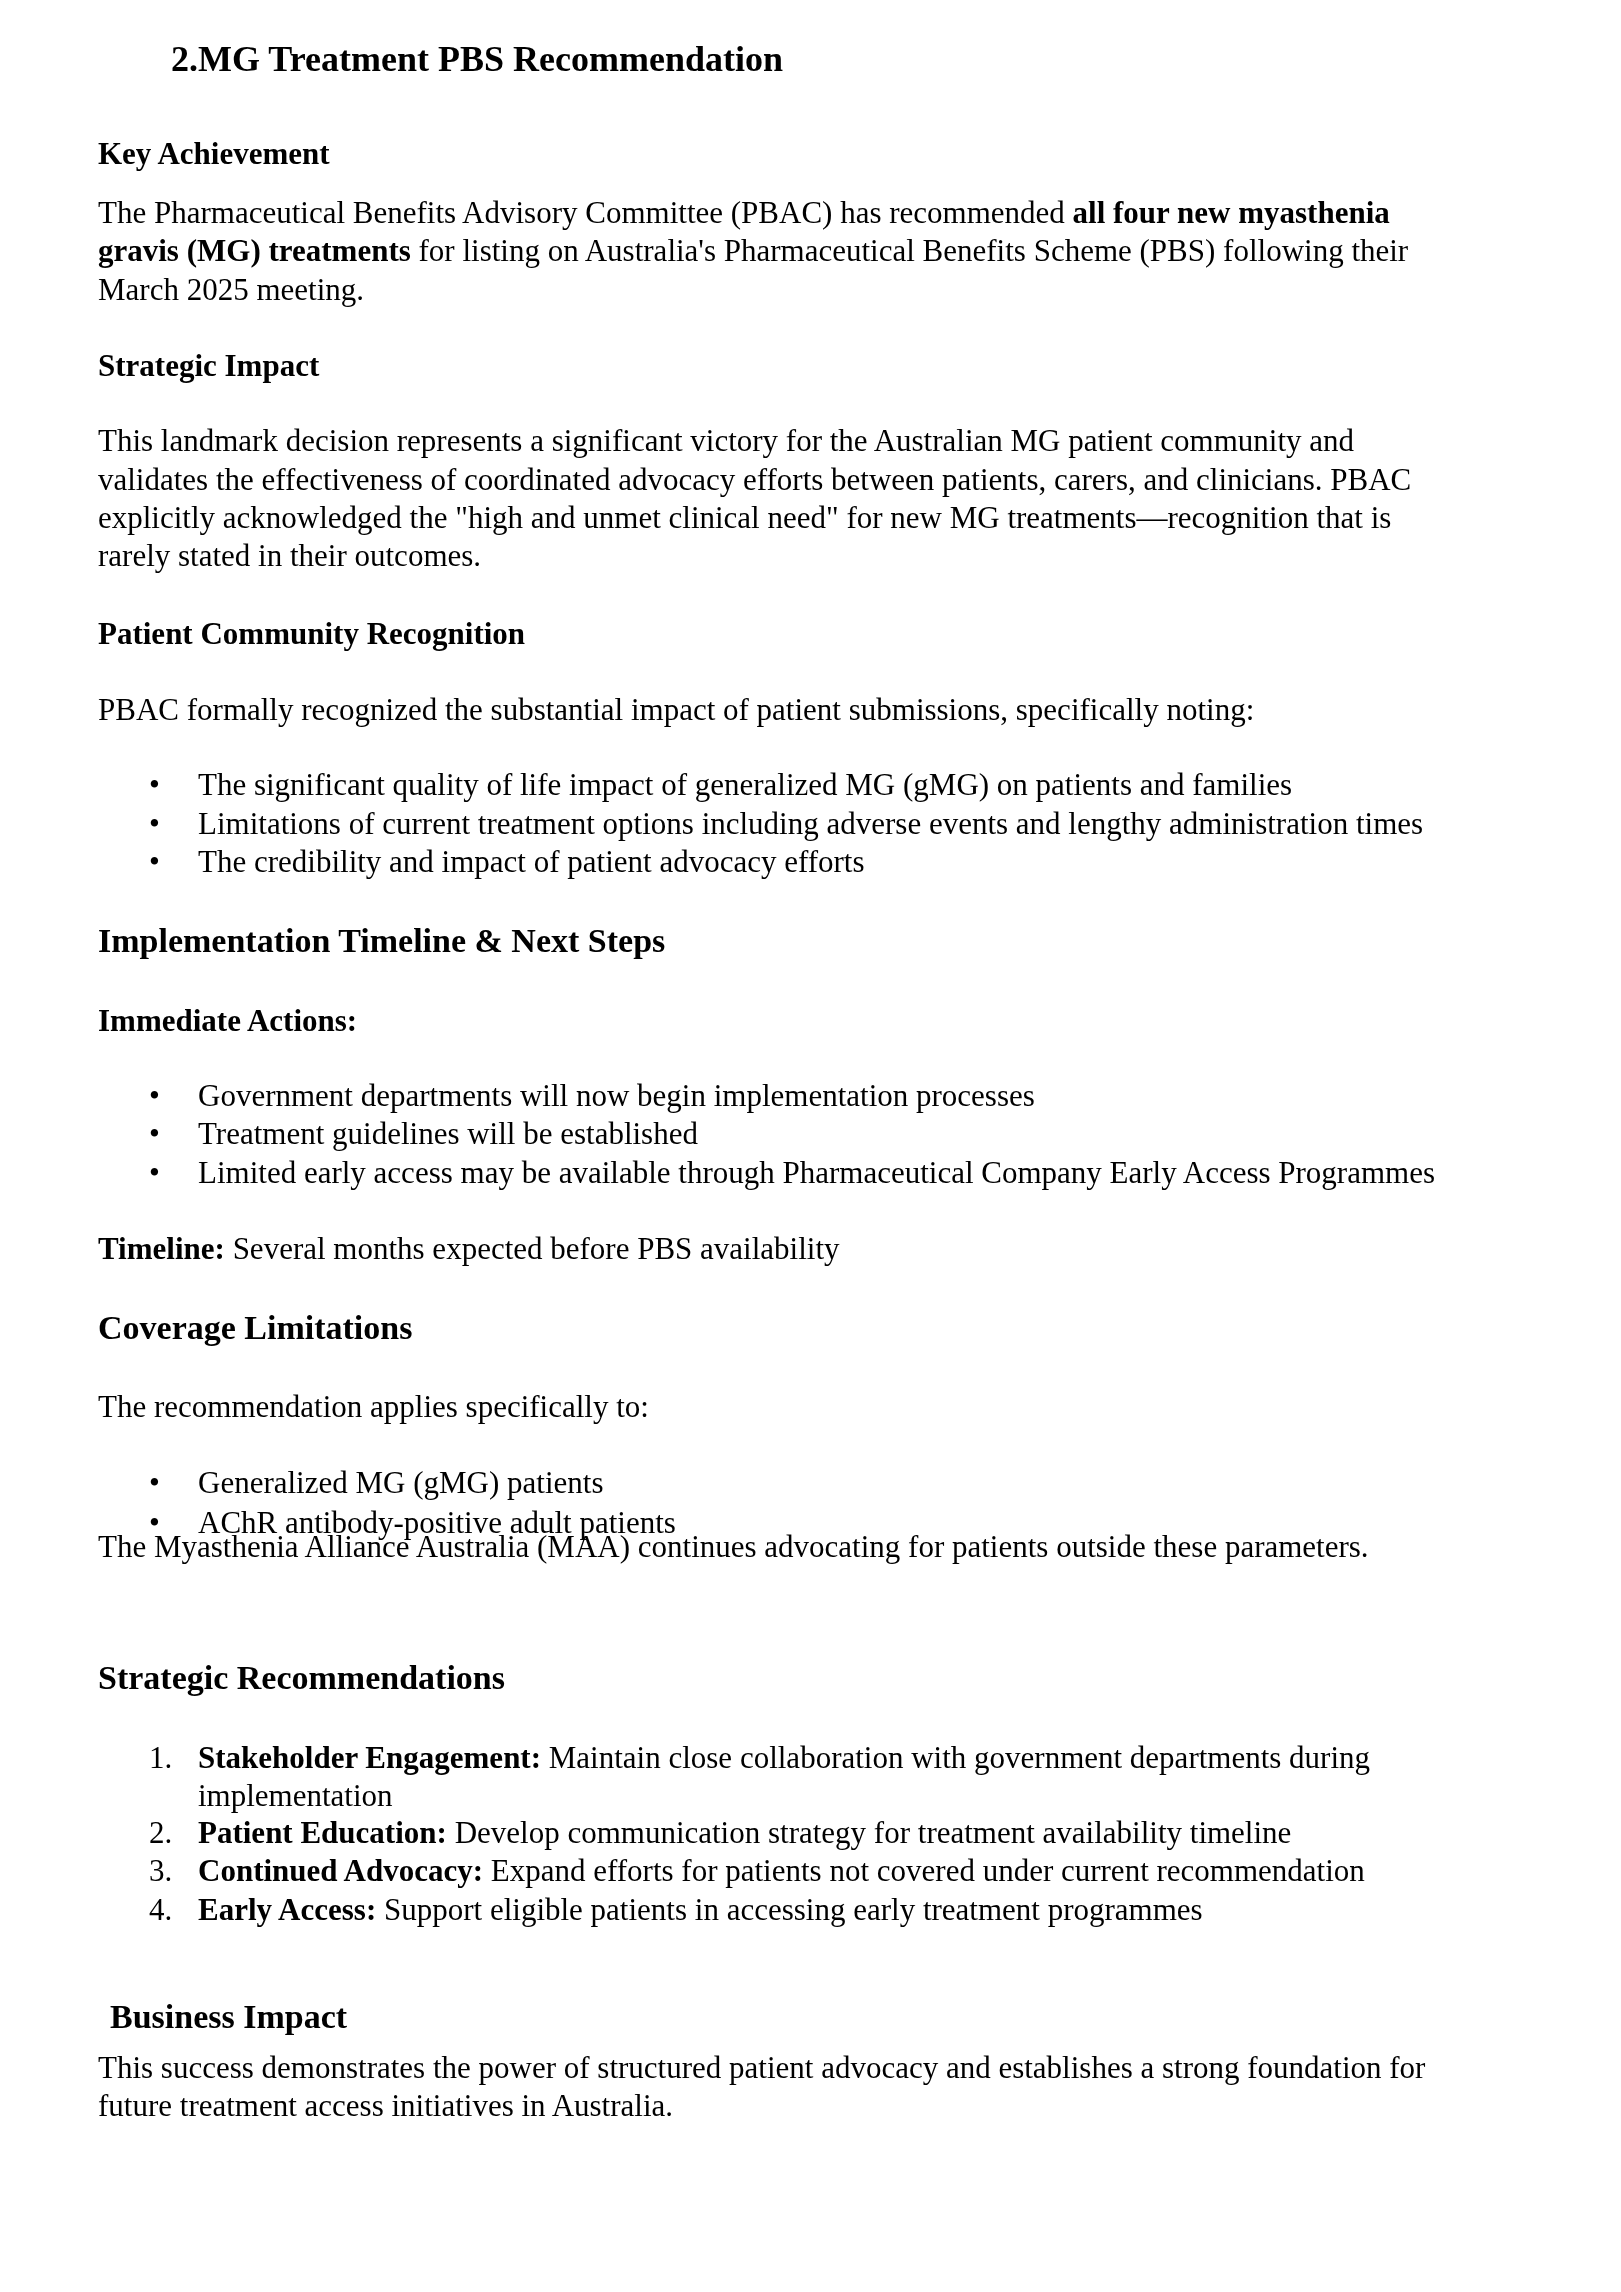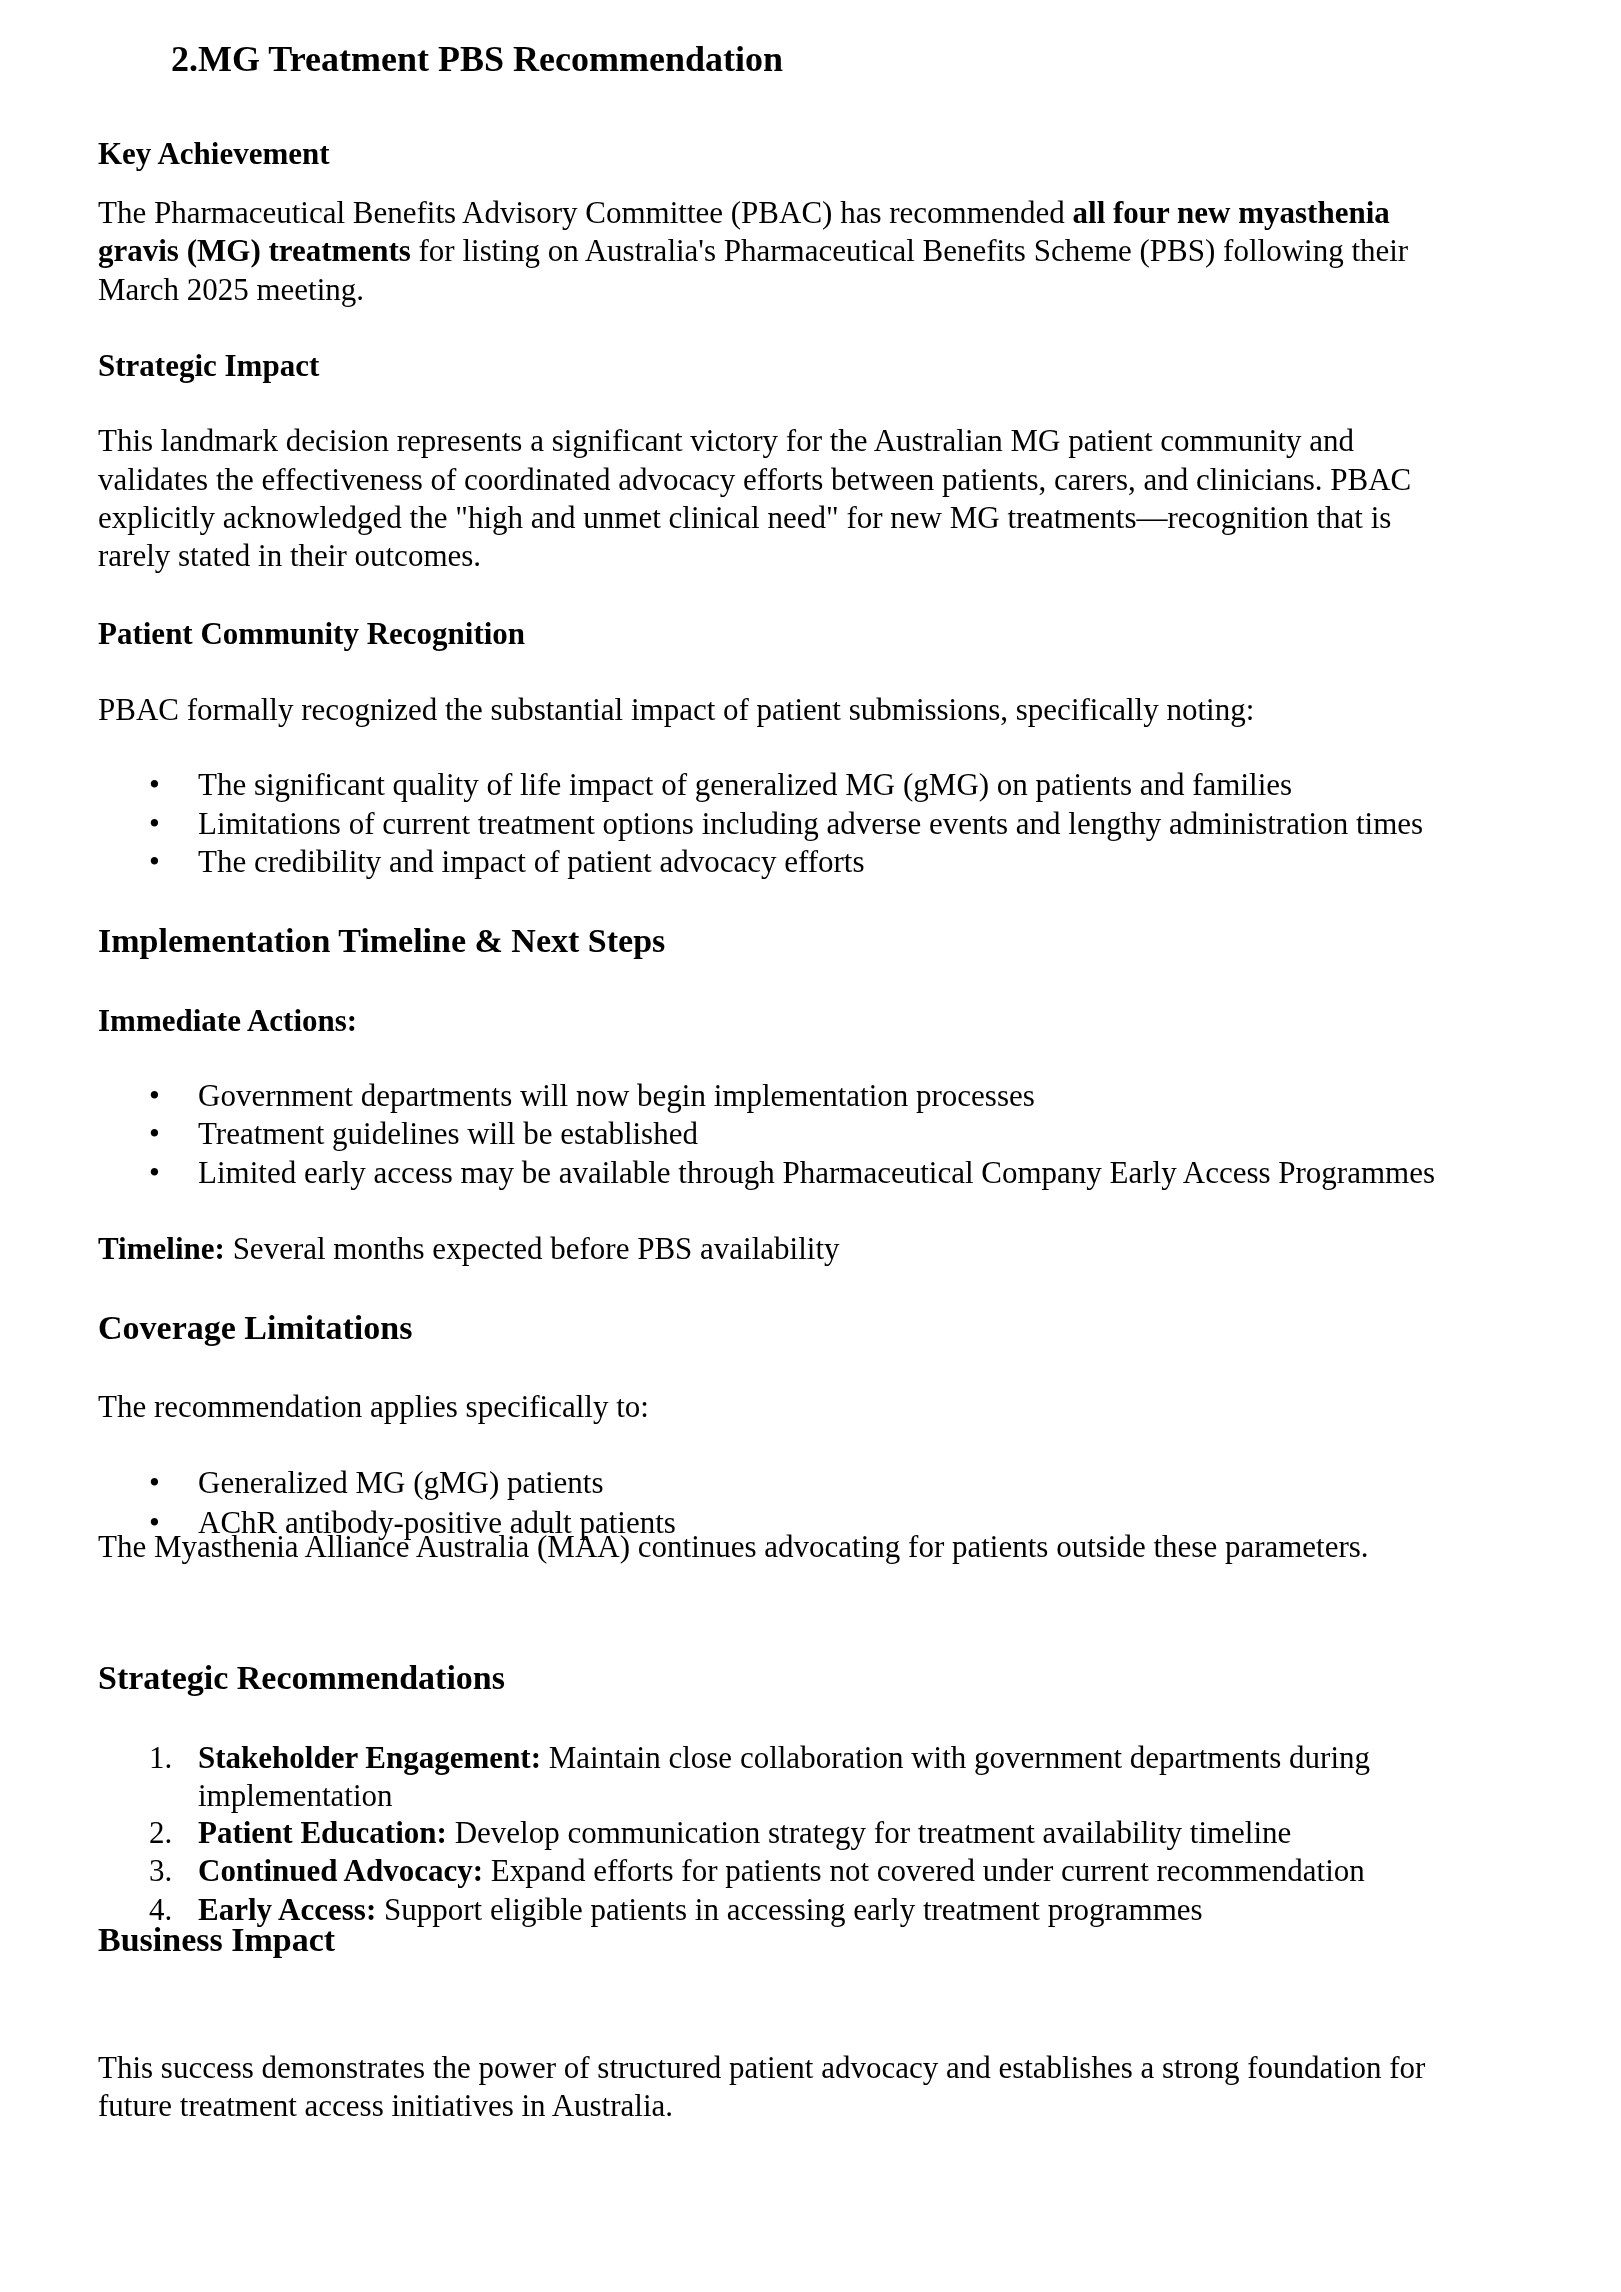--- a/index.html
+++ b/index.html
@@ -97,16 +97,16 @@
 </div>
 <div class="bullet" style="top:1852px;">
   <span class="olnum">3.</span>
   <span class="txt"><span class="b">Continued Advocacy:</span><span> Expand efforts for patients not covered under current recommendation</span></span>
 </div>
 <div class="bullet" style="top:1891px;">
   <span class="olnum">4.</span>
   <span class="txt"><span class="b">Early Access:</span><span> Support eligible patients in accessing early treatment programmes</span></span>
 </div>
 
-<div class="h2" style="top:1920px;">Business Impact</div>
+<div class="h2" style="top:1997px;margin-left:12px;">Business Impact</div>
 <div class="ln" style="top:2049px;">This success demonstrates the power of structured patient advocacy and establishes a strong foundation for</div>
 <div class="ln" style="top:2087px;">future treatment access initiatives in Australia.</div>
 
 
 </body></html>

